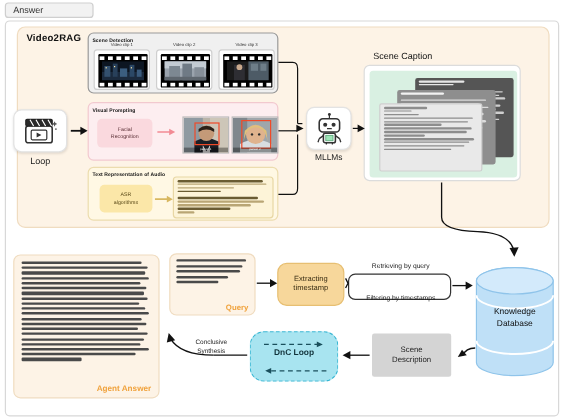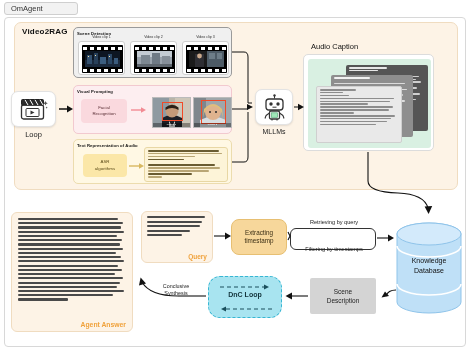--- a/index.html
+++ b/index.html
@@ -212,21 +212,21 @@
 
   .conclusive { position:absolute; left:150px; top:283px; width:52px;
     text-align:center; font-size:5.4px; color:#222; line-height:7px; }
 </style>
 </head>
 <body>
 
 <div class="canvas">
 
   <div class="tab">
-    <span>OmAgent</span>
+    <span>Answer</span>
   </div>
 
   <div class="frame"></div>
 
   <div class="v2rag"></div>
   <div class="v2rag-title">Video2RAG</div>
 
   <div class="video-icon-box">
     <svg width="30" height="23" viewBox="0 0 30 23">
       <rect x="2.5" y="7" width="22" height="14" rx="2" fill="#fff" stroke="#333" stroke-width="1.3"></rect>
@@ -413,21 +413,21 @@
       <circle cx="17" cy="10" r="1.7" fill="#333"></circle>
       <path d="M11.5 13.2 h4" stroke="#333" stroke-width="1"></path>
       <rect x="8.5" y="17" width="10" height="8" rx="1.5" fill="#fff" stroke="#333" stroke-width="1.3"></rect>
       <rect x="10.5" y="18.8" width="6" height="4.5" fill="#9fe6b8" stroke="#5aa87a" stroke-width=".7"></rect>
       <path d="M8.5 19 L5 21.5 M5 21.5 L4 24.5 M18.5 19 L22 21.5 M22 21.5 L23 24.5" stroke="#333" stroke-width="1.1" fill="none"></path>
       <path d="M11 25 v1.5 M16 25 v1.5" stroke="#333" stroke-width="1.1"></path>
     </svg>
   </div>
   <div class="mllm-label">MLLMs</div>
 
-  <div class="sc-title">Audio Caption</div>
+  <div class="sc-title">Scene Caption</div>
   <div class="sc-panel">
     <div class="sc-inner">
       <div class="card c1">
         <div class="cl" style="width:50%;background:#e7e7e7"></div>
         <div class="cl" style="width:38%;background:#e7e7e7"></div>
         <div class="cl" style="width:0"></div>
         <div class="cl" style="width:92%"></div>
           <div class="cl" style="width:88%"></div>
         <div class="cl" style="width:95%"></div>
           <div class="cl" style="width:70%"></div>

